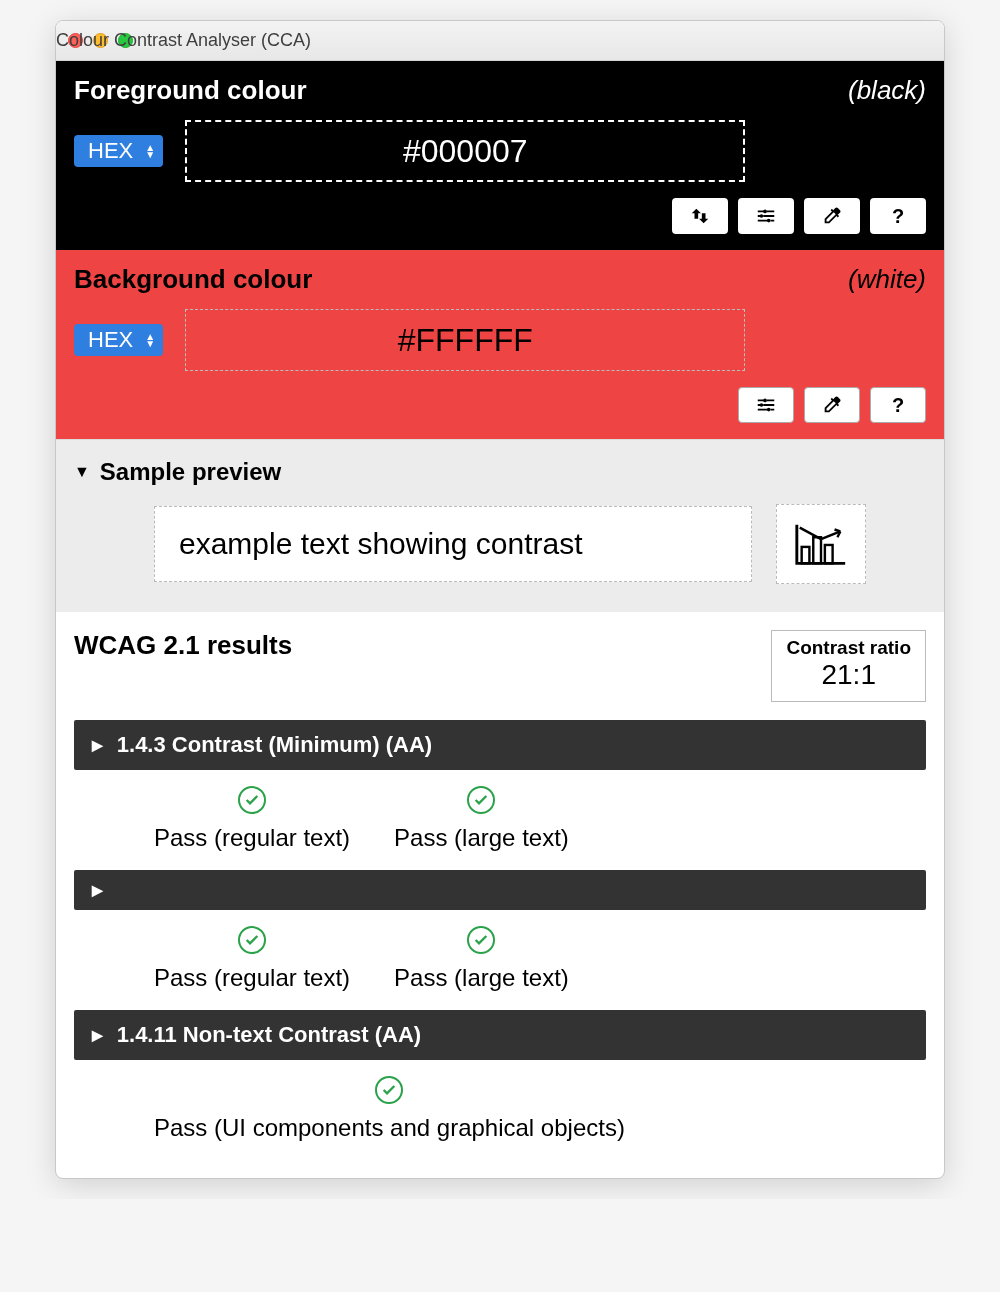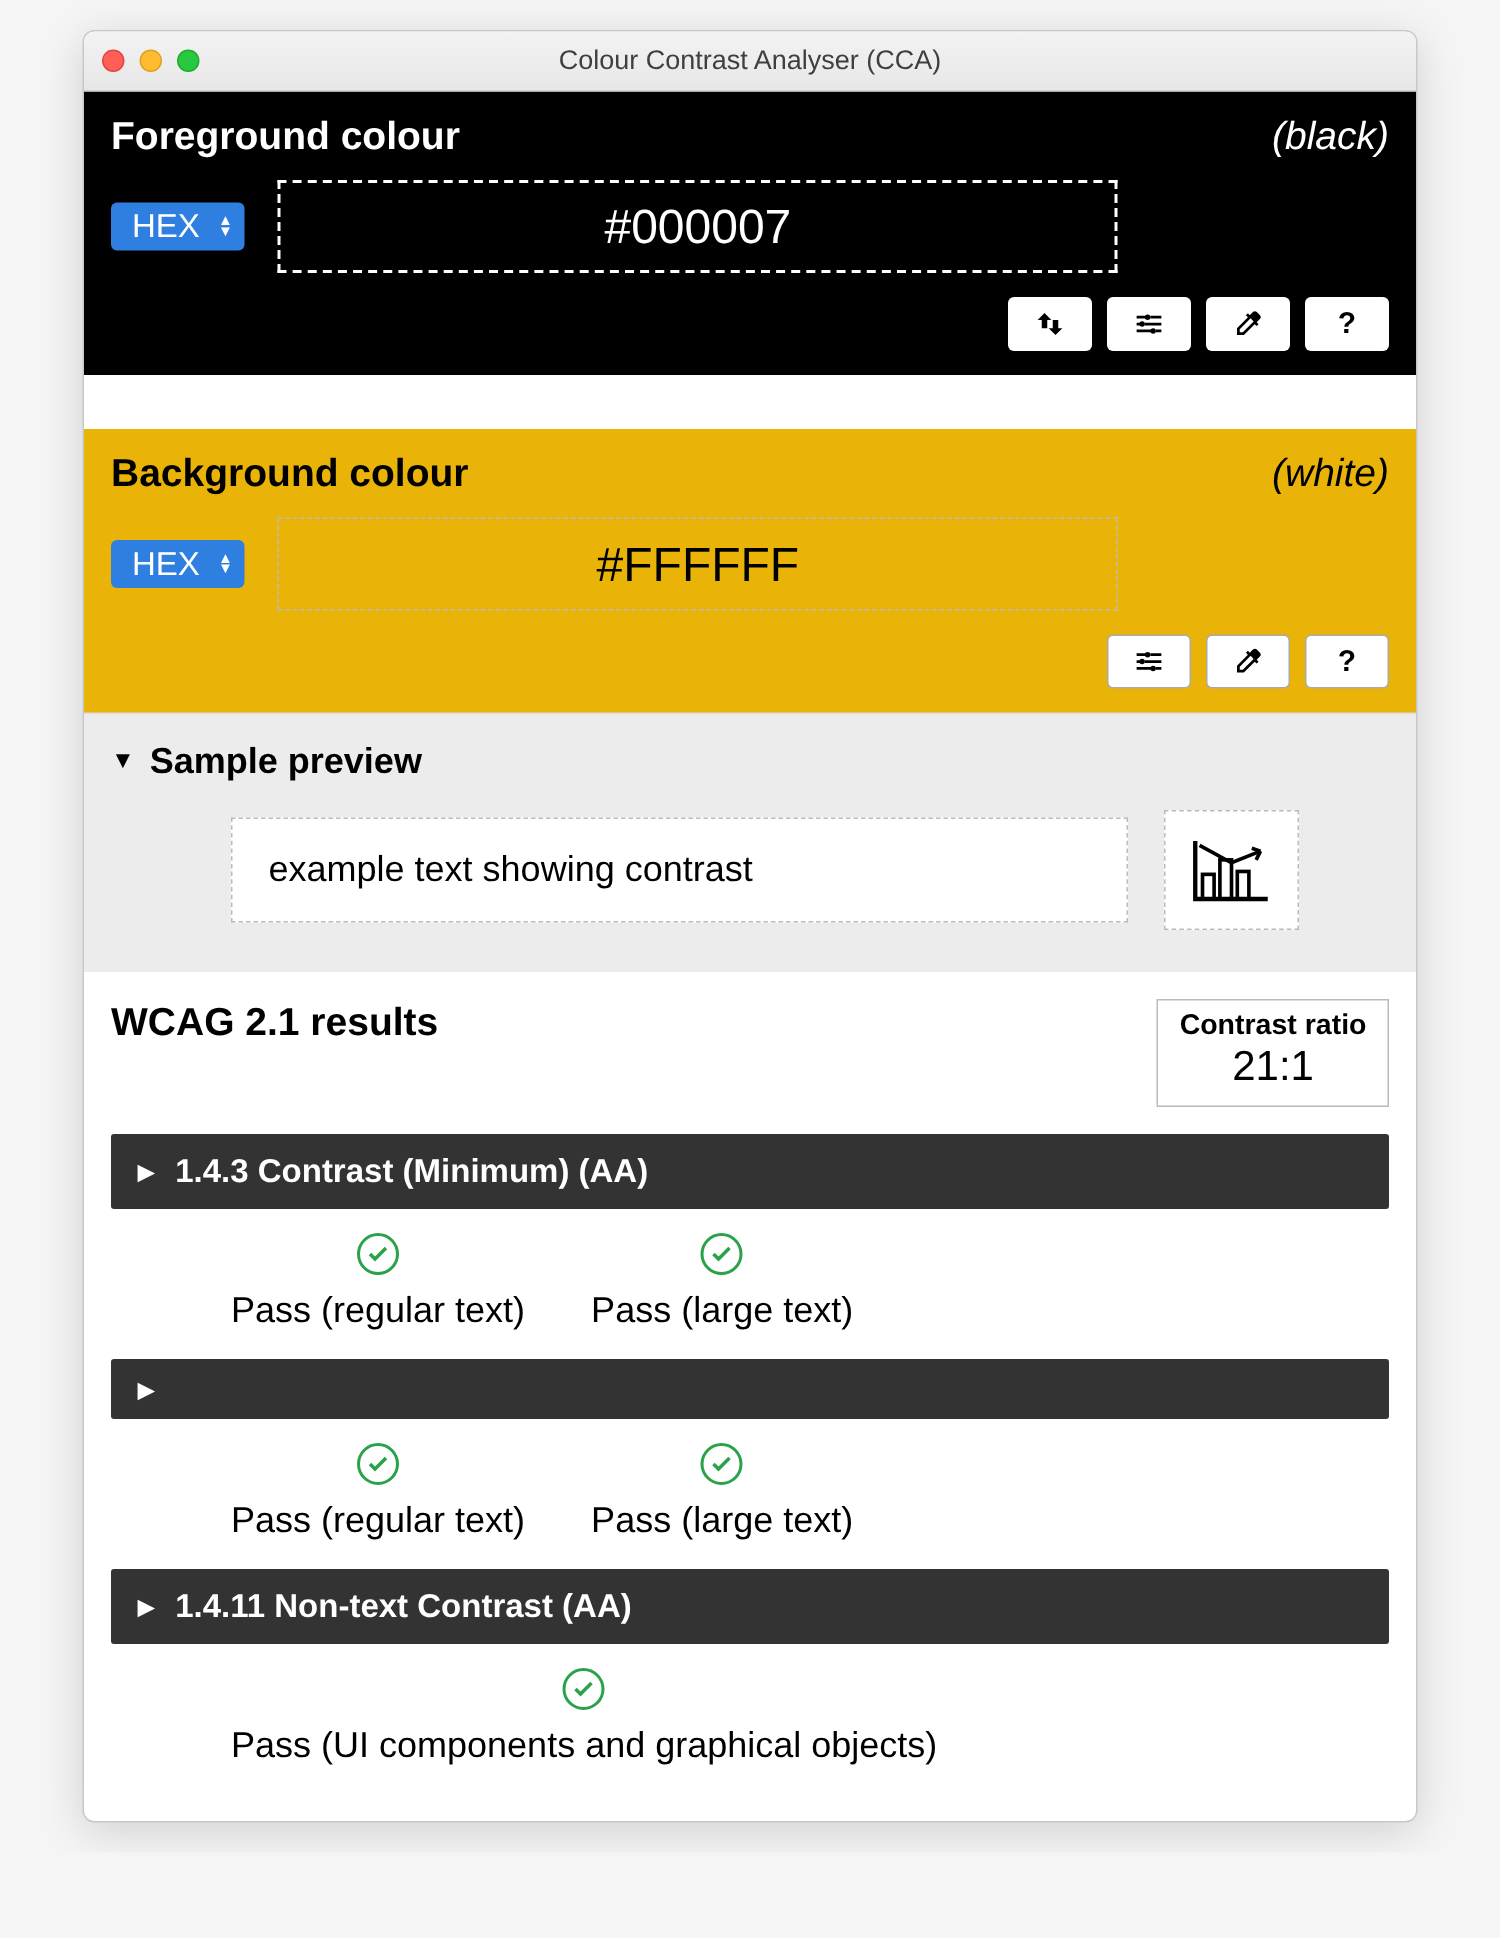--- a/index.html
+++ b/index.html
@@ -25,24 +25,24 @@
     display: flex;
     align-items: center;
     padding: 0 12px;
     position: relative;
   }
   .traffic { display: flex; gap: 10px; }
   .dot { width: 15px; height: 15px; border-radius: 50%; }
   .dot.red { background:#ff5f57; border:1px solid #e14640;}
   .dot.yellow { background:#febc2e; border:1px solid #dfa023;}
   .dot.green { background:#28c840; border:1px solid #1dad2c;}
-  .title { position:absolute; left:0; right:0; text-align:center; font-size:18px; color:#3f3f3f; font-weight:500;}
+  .title { position:absolute; left:0; right:0; text-align:left; font-size:18px; color:#3f3f3f; font-weight:500;}
   
   .panel-fg { background:#000; color:#fff; padding: 14px 18px 16px 18px; }
-  .panel-bg { background:#eab308; color:#000; padding: 14px 18px 16px 18px; border-bottom:1px solid #ddd;margin-top:36px;}
+  .panel-bg { background:#ef4444; color:#000; padding: 14px 18px 16px 18px; border-bottom:1px solid #ddd;}
   .panel-header { display:flex; justify-content:space-between; align-items:flex-end; margin-bottom:14px;}
   .panel-title { font-size:26px; font-weight:700; }
   .panel-sub { font-size:26px; font-style:italic; font-weight:400;}
   .row-input { display:flex; align-items:center; gap:22px; margin-bottom:16px;}
   .hex-select {
     background:#2f7fe0;
     color:#fff;
     border:none;
     border-radius:4px;
     height:32px;
@@ -81,21 +81,21 @@
   
   .sample { background:#ececec; padding: 18px; }
   .sample-header { display:flex; align-items:center; gap:10px; font-size:24px; font-weight:700; margin-bottom:18px;}
   .disclosure { font-size:16px; }
   .sample-body { display:flex; align-items:center; gap:24px; padding:0 60px 10px 80px;}
   .sample-text {
     flex:1;
     background:#fff;
     border:1px dashed #bbb;
     padding:20px 24px;
-    font-size:24px;
+    font-size:30px;
   }
   .chart-box {
     width:90px; height:80px;
     background:#fff; border:1px dashed #bbb;
     display:flex; align-items:center; justify-content:center;
   }
   .chart-box svg { width:58px; height:50px; }
   
   .results { padding:18px; }
   .results-head { display:flex; justify-content:space-between; align-items:flex-start; margin-bottom:18px;}

